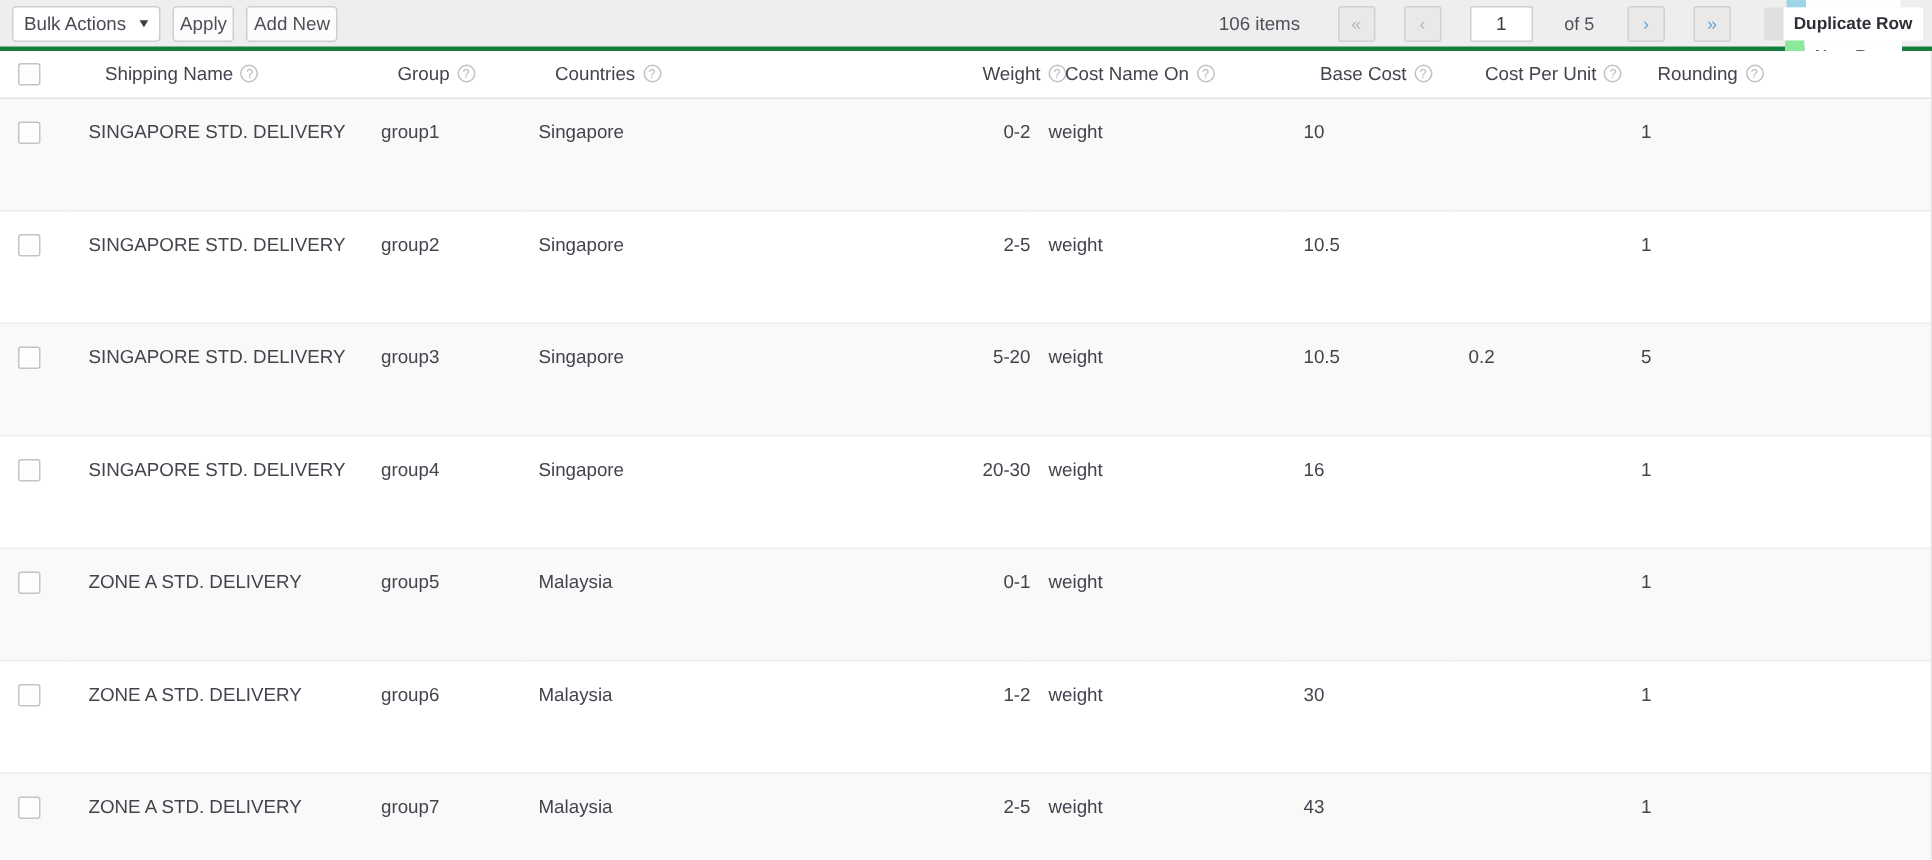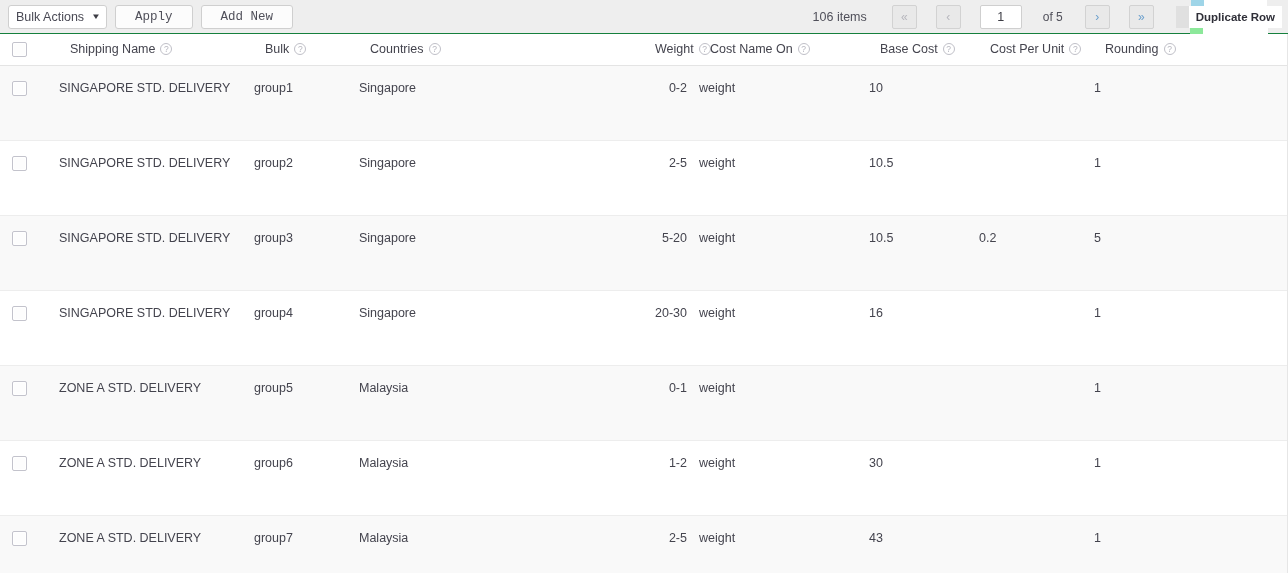--- a/index.html
+++ b/index.html
@@ -21,21 +21,21 @@
     background: #ffffff;
     display: flex;
     flex-direction: column;
   }
 
   
   .toolbar {
     height: 34px;
     min-height: 34px;
     background: #eeeeee;
-    border-bottom: 1px solid #15803d;
+    border-bottom: 3px solid #15803d;
     display: flex;
     align-items: center;
     padding: 0 6px 0 8px;
     position: relative;
   }
   .toolbar-left {
     display: flex;
     align-items: center;
     gap: 8px;
   }
@@ -66,25 +66,25 @@
     color: #3c3c44;
     line-height: 1;
     transform: scaleX(1.25);
   }
 
   .btn {
     height: 24px;
     background: #fcfcfc;
     border: 1px solid #cfcfcf;
     border-radius: 3px;
-    padding: 0 19px;
+    padding: 0 4px;
     font-size: 12.5px;
     color: #50505a;
     cursor: pointer;
-    font-family: Liberation Mono, monospace;
+    font-family: Liberation Sans, sans-serif;
     display: flex;
     align-items: center;
   }
 
   
   .items-count {
     font-size: 12.5px;
     color: #50505a;
     margin-right: 10px;
     white-space: nowrap;
@@ -308,21 +308,21 @@
             <span class="cb"></span>
           </th>
           <th>
             <span class="th-inner">
               <span>Shipping Name</span>
               <span class="help-icon">?</span>
             </span>
           </th>
           <th>
             <span class="th-inner">
-              <span>Bulk</span>
+              <span>Group</span>
               <span class="help-icon">?</span>
             </span>
           </th>
           <th>
             <span class="th-inner">
               <span>Countries</span>
               <span class="help-icon">?</span>
             </span>
           </th>
           <th class="al-right">

